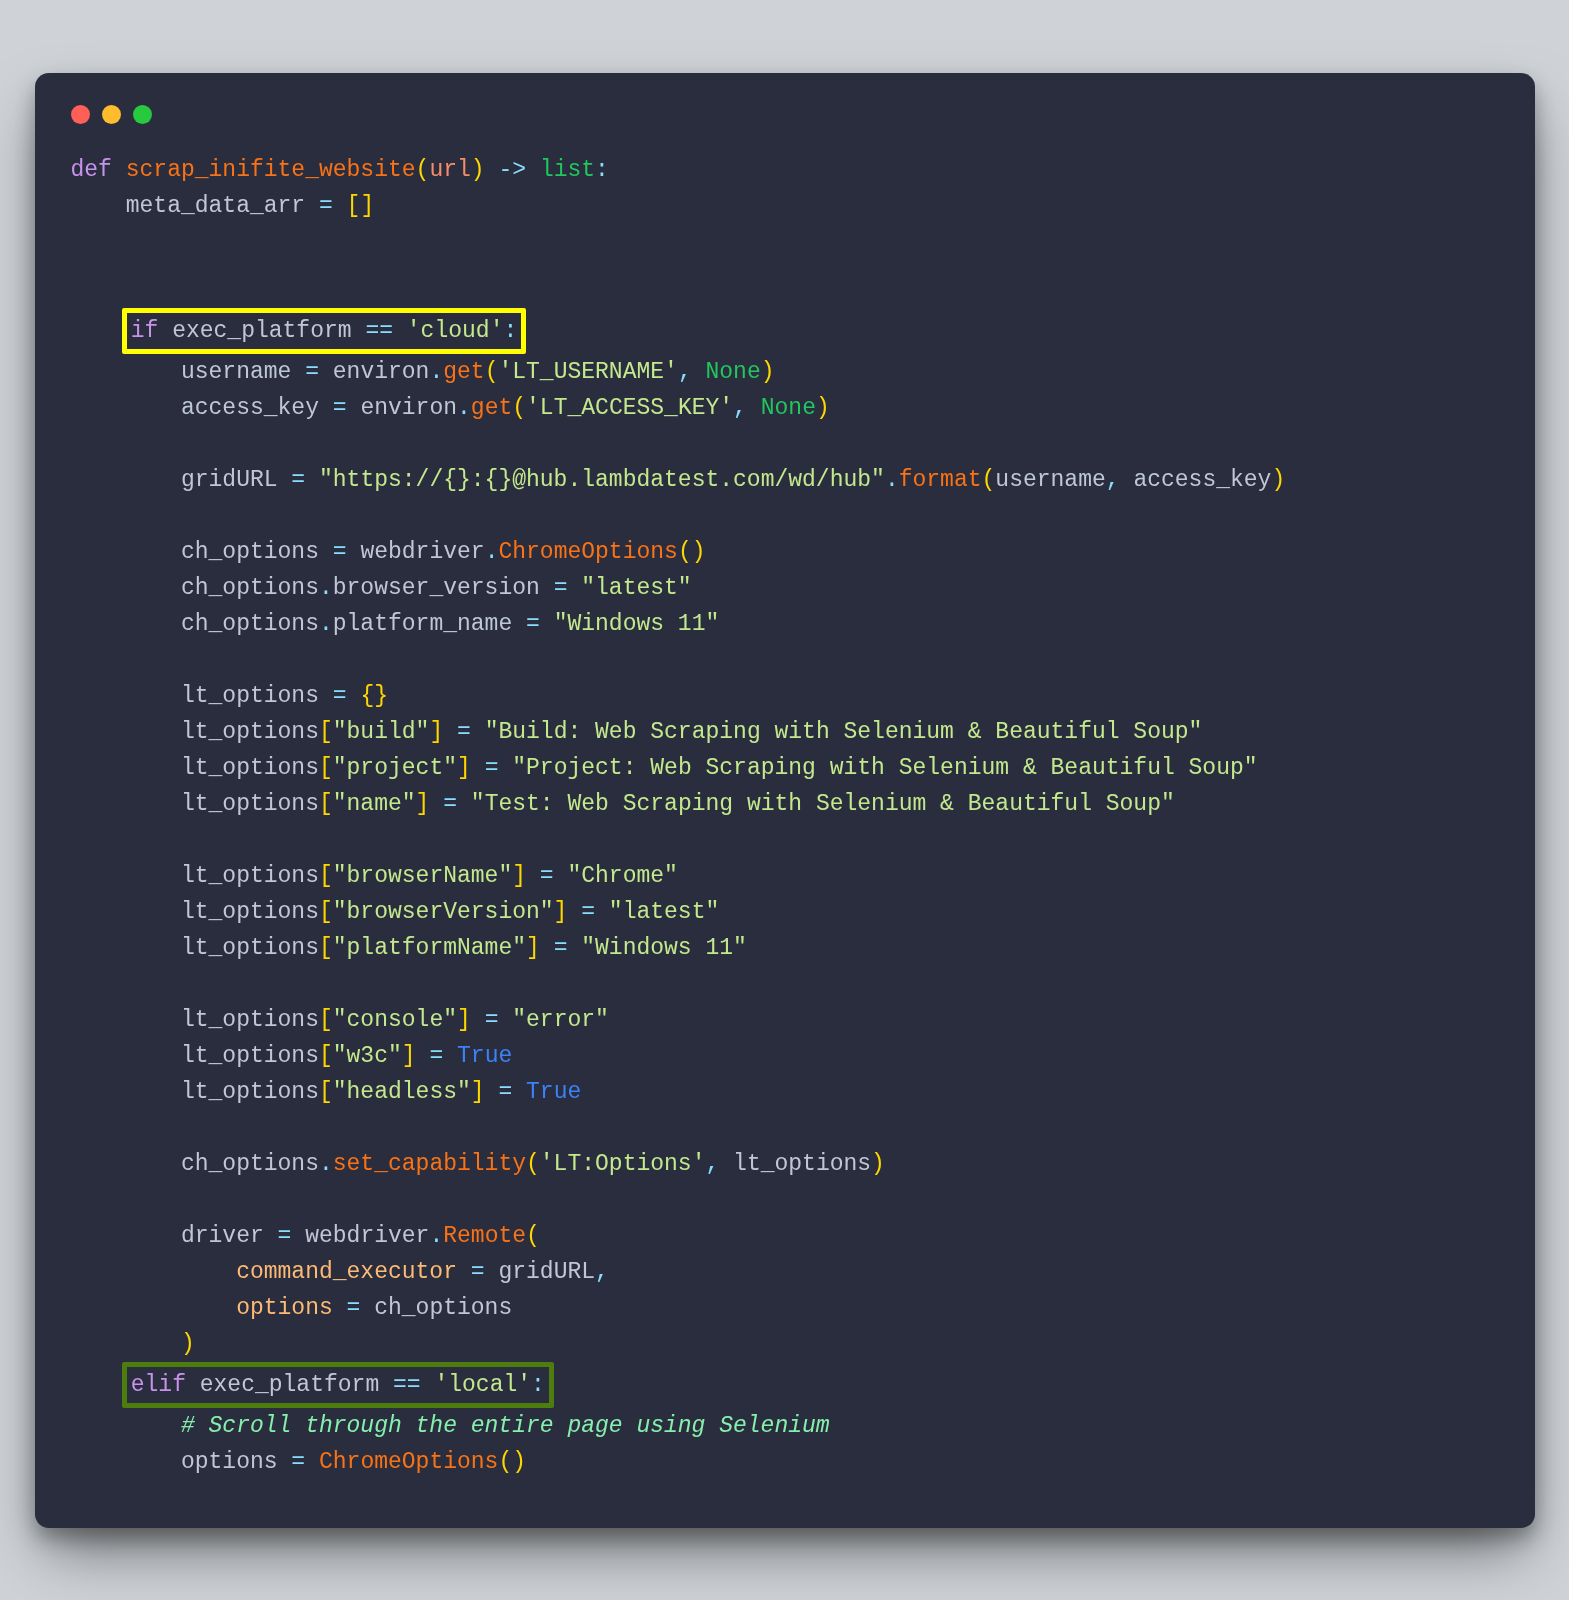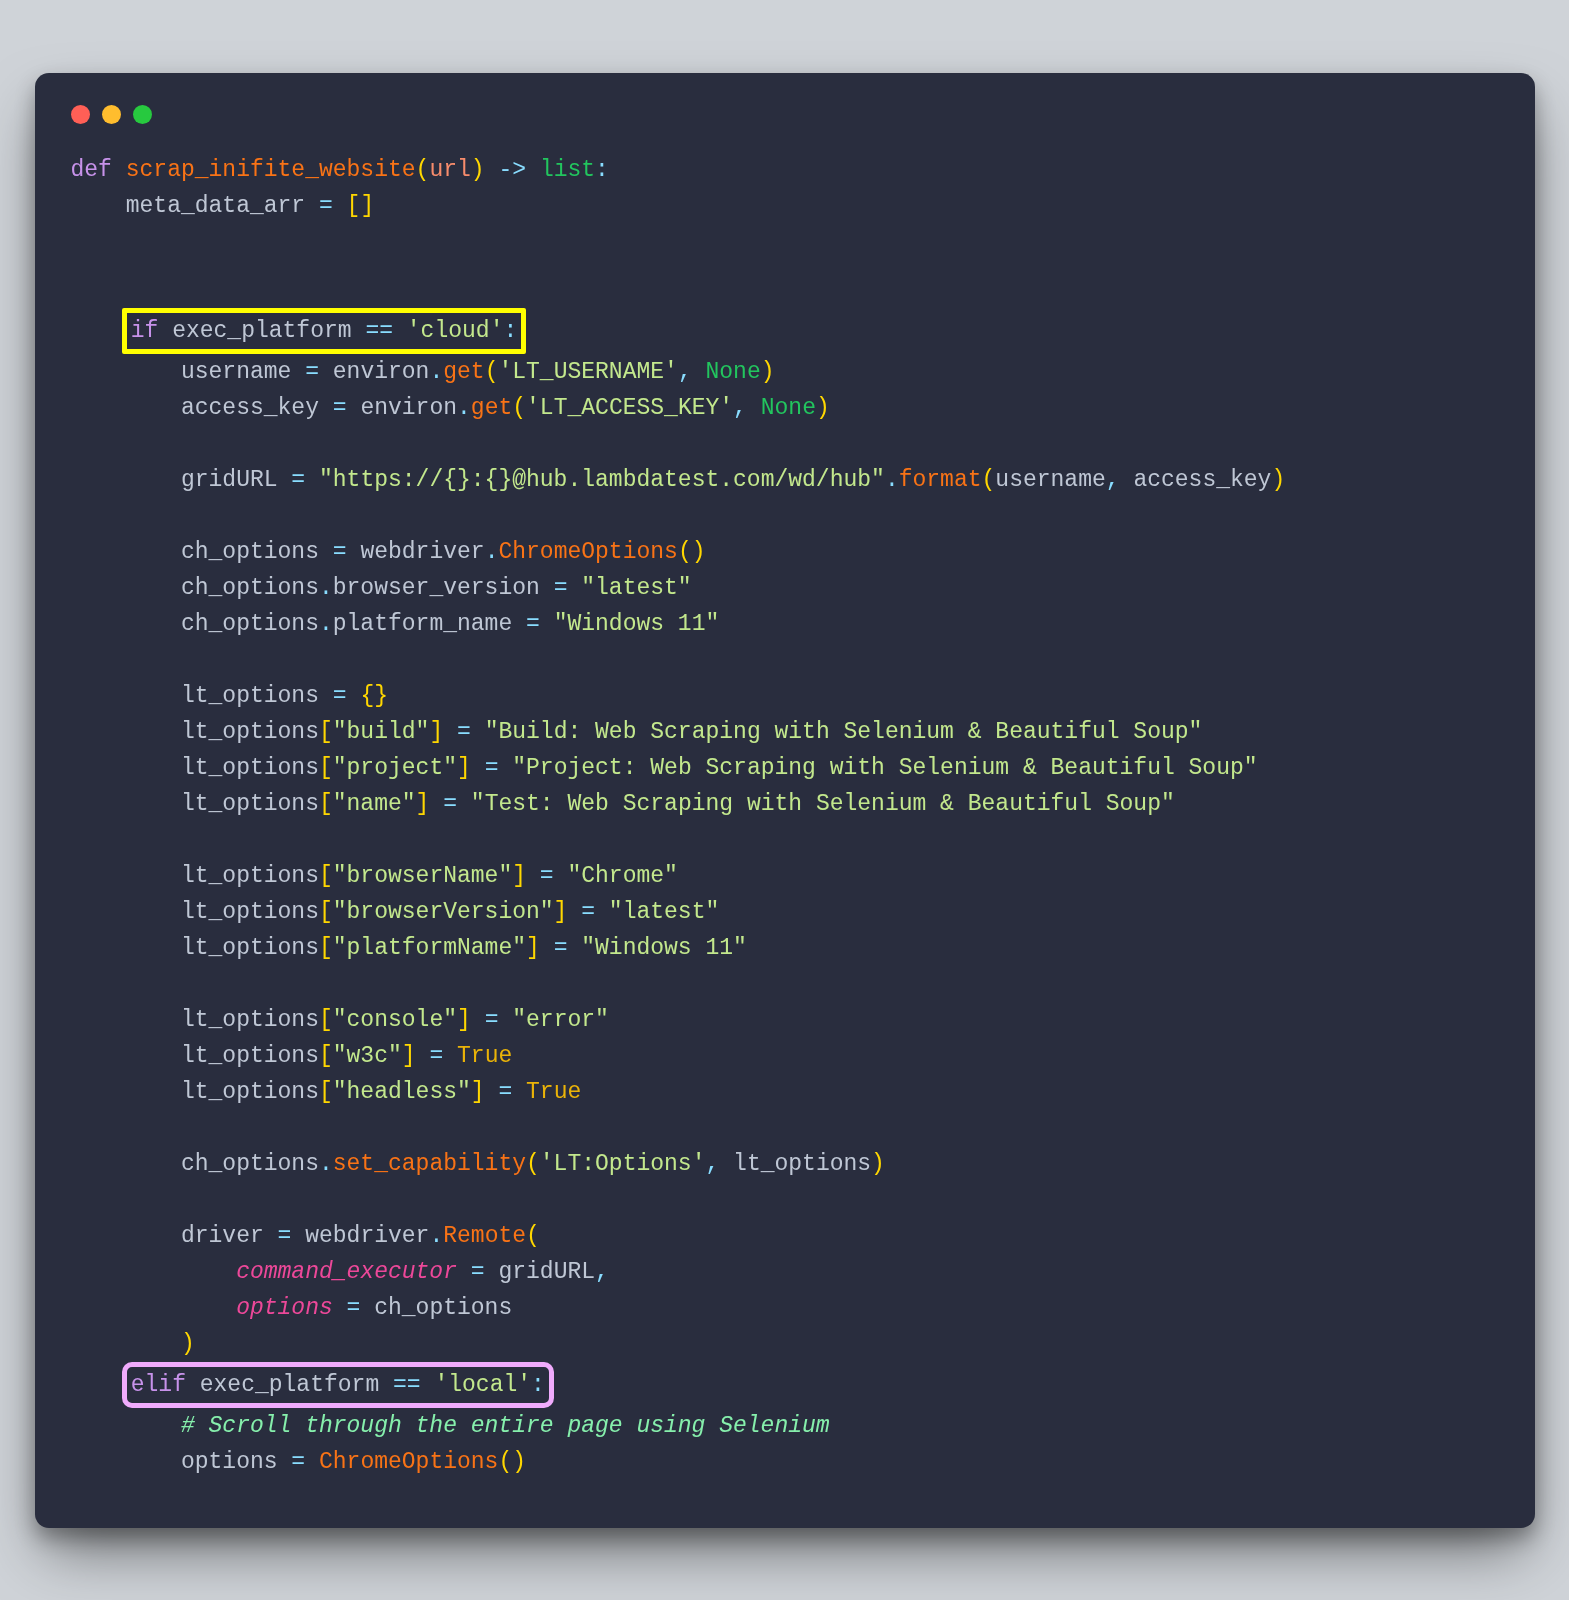--- a/index.html
+++ b/index.html
@@ -31,29 +31,29 @@
     font-family:"SF Mono",Menlo,Consolas,"Liberation Mono",monospace;
     font-size:23px;
     line-height:36px;
     color:#bfc7d5;
     white-space:pre;
     overflow:visible;
   }
   .kw{color:#c792ea;}
   .fn{color:#f97316;}
   .param{color:#f78c6c;}
-  .arg-i{color:#ec4899;font-style:italic;}
+  .arg-i{color:#fdba74;}
   .op{color:#89ddff;}
   .pn{color:#ffd700;}
   .str{color:#c3e88d;}
   .type{color:#22c55e;}
   .cmt{color:#86efac;font-style:italic;}
-  .bool{color:#eab308;}
+  .bool{color:#3b82f6;}
   .box-y{border:5px solid #ffff00;padding:0 4px;margin-left:-4px;border-radius:2px;display:inline-block;margin-top:48px;}
-  .box-g{border:5px solid #f0abfc;padding:0 4px;margin-left:-4px;border-radius:10px;display:inline-block;}
+  .box-g{border:5px solid #4d7c0f;padding:0 4px;margin-left:-4px;border-radius:2px;display:inline-block;}
 </style>
 </head>
 <body>
 
 <div class="window">
   <div class="traffic">
     <div class="dot red"></div>
     <div class="dot yellow"></div>
     <div class="dot green"></div>
   </div>

